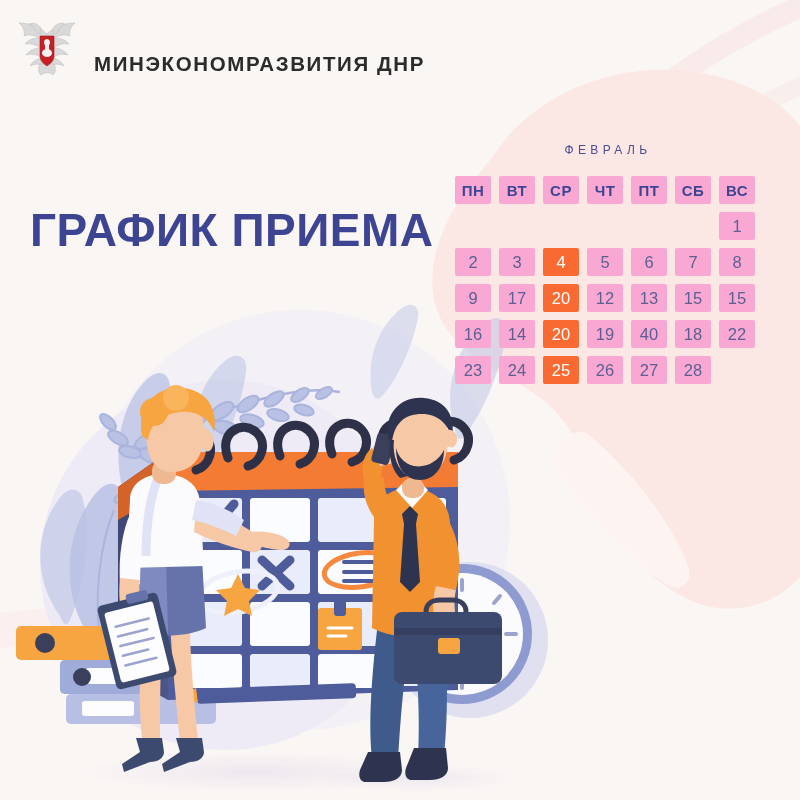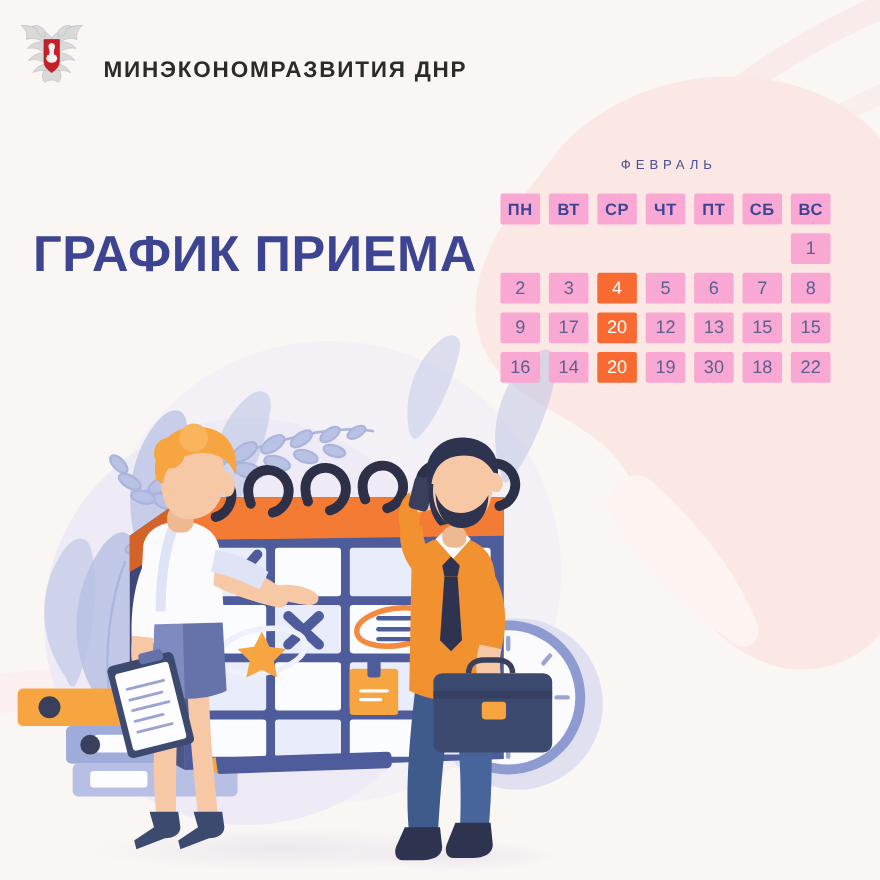--- a/index.html
+++ b/index.html
@@ -420,18 +420,27 @@
         <div class="cal-cell">12</div>
         <div class="cal-cell">13</div>
         <div class="cal-cell">15</div>
         <div class="cal-cell">15</div>
       </div>
       <div class="cal-row">
         <div class="cal-cell">16</div>
         <div class="cal-cell">14</div>
         <div class="cal-cell hl">20</div>
         <div class="cal-cell">19</div>
-        <div class="cal-cell">30</div>
+        <div class="cal-cell">40</div>
         <div class="cal-cell">18</div>
         <div class="cal-cell">22</div>
       </div>
+      <div class="cal-row">
+        <div class="cal-cell">23</div>
+        <div class="cal-cell">24</div>
+        <div class="cal-cell hl">25</div>
+        <div class="cal-cell">26</div>
+        <div class="cal-cell">27</div>
+        <div class="cal-cell">28</div>
+        <div class="cal-cell empty"></div>
+      </div>
     </div>
 </div>
 
 </body></html>

